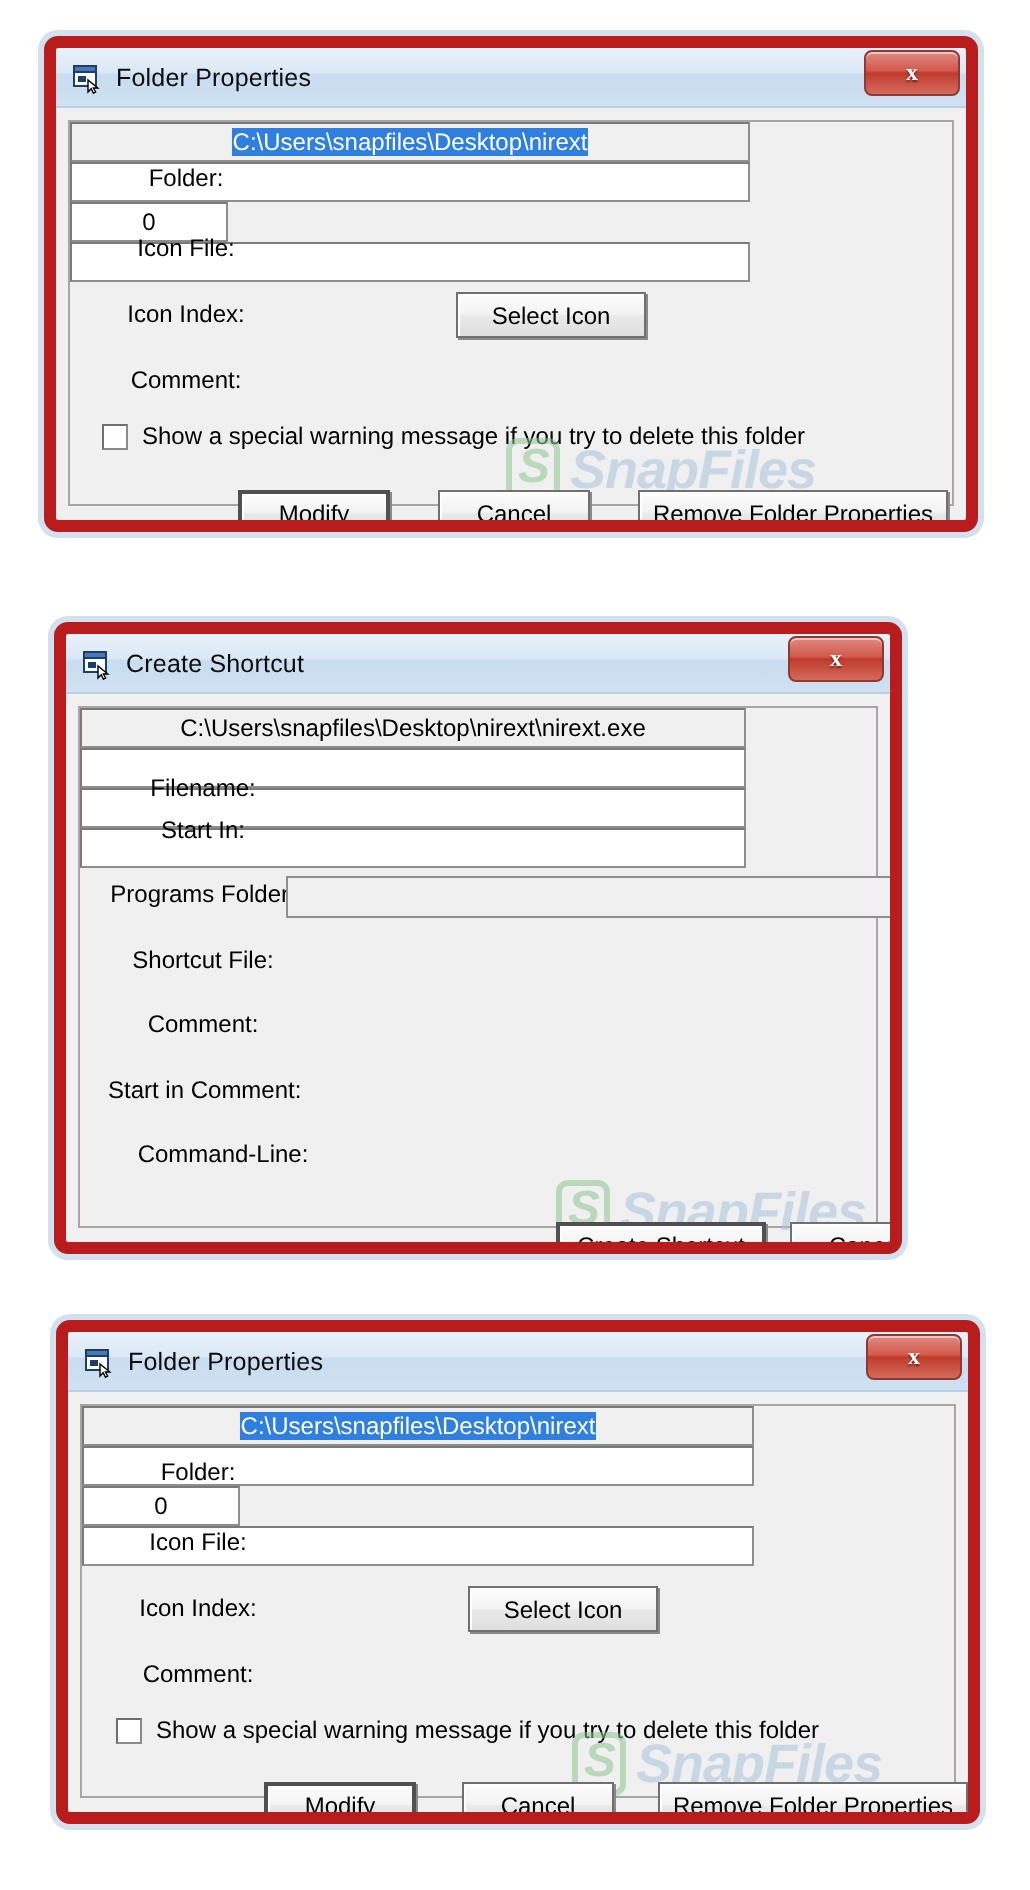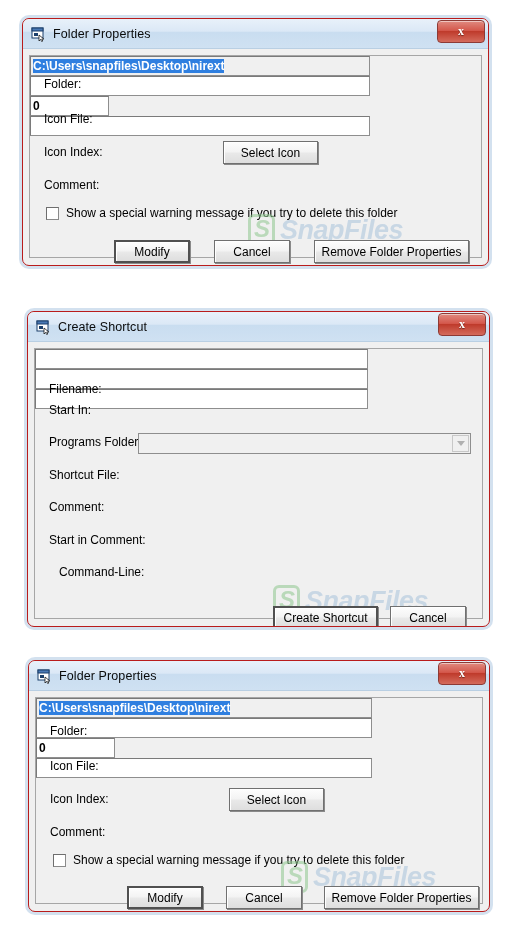--- a/index.html
+++ b/index.html
@@ -14,26 +14,27 @@
 
   .stage {
     position: relative;
     width: 515px;
     height: 945px;
   }
 
   
   .window {
     position: absolute;
-    border: 1px solid #b91c1c;
+    border: 6px solid #b91c1c;
     border-radius: 7px;
     background: #f0f0f0;
     box-shadow: 0 0 0 3px rgba(175,200,225,0.55);
     box-sizing: border-box;
     overflow: hidden;
+    text-align: center;
   }
 
   .titlebar {
     position: relative;
     height: 30px;
     background: linear-gradient(to bottom, #e8f1fa 0%, #dbe8f6 42%, #c9ddf0 46%, #cfe1f2 100%);
     border-bottom: 1px solid #b9cfe3;
     border-top-left-radius: 6px;
     border-top-right-radius: 6px;
     display: flex;
@@ -108,21 +109,20 @@
     background: #ffffff;
     border: 1px solid #8e8e8e;
     border-top-color: #7a7a7a;
     border-left-color: #7a7a7a;
     font-size: 12px;
     color: #000000;
     padding: 0 2px;
     line-height: 18px;
     white-space: nowrap;
     overflow: hidden;
-    font-weight: bold;
   }
 
   .field.readonlyish {
     background: #f0f0f0;
   }
 
   .field .sel {
     background: #2f7fe0;
     color: #ffffff;
   }
@@ -299,40 +299,43 @@
         <span class="wm-text">SnapFiles</span>
       </div>
 
       <div class="btn default" style="position:absolute; left:84px; top:184px; width:76px;">Modify</div>
       <div class="btn" style="position:absolute; left:184px; top:184px; width:76px;">Cancel</div>
       <div class="btn" style="position:absolute; left:284px; top:184px; width:155px;">Remove Folder Properties</div>
 
     </div>
   </div>
 
-  <div class="window" style="left:27px; top:311px; width:463px; height:316px;">
+  <div class="window" style="left:27px; top:311px; width:424px; height:316px;">
 
     <div class="titlebar">
       <span class="title-icon">
         <svg width="16" height="16" viewBox="0 0 16 16">
           <rect x="1" y="2" width="11" height="10" fill="#ffffff" stroke="#1b3f6b" stroke-width="1"></rect>
           <rect x="1" y="2" width="11" height="3" fill="#4a79b5" stroke="#1b3f6b" stroke-width="1"></rect>
           <rect x="3" y="7" width="4" height="3" fill="#1b3f6b"></rect>
           <path d="M8 9 L8 15 L9.6 13.4 L10.7 15.6 L11.8 15 L10.7 13 L12.9 13 Z" fill="#ffffff" stroke="#000000" stroke-width="0.7"></path>
         </svg>
       </span>
       <span class="title-text">Create Shortcut</span>
       <div class="close-btn">x</div>
     </div>
 
     <div class="client">
 
       <div class="row" style="left:14px; top:21px;margin-top:12px;">
         <span class="lbl" style="width:95px;">Filename:</span>
       </div>
+      <div class="field readonlyish" style="left:103px; top:19px; width:333px;">
+        <span>C:\Users\snapfiles\Desktop\nirext\nirext.exe</span>
+      </div>
 
       <div class="row" style="left:14px; top:54px;">
         <span class="lbl" style="width:95px;">Start In:</span>
       </div>
 
       <div class="row" style="left:14px; top:86px;">
         <span class="lbl" style="width:95px;">Programs Folder:</span>
       </div>
       <div class="combo disabled" style="position:absolute; left:103px; top:84px; width:333px;">
         <span></span>

